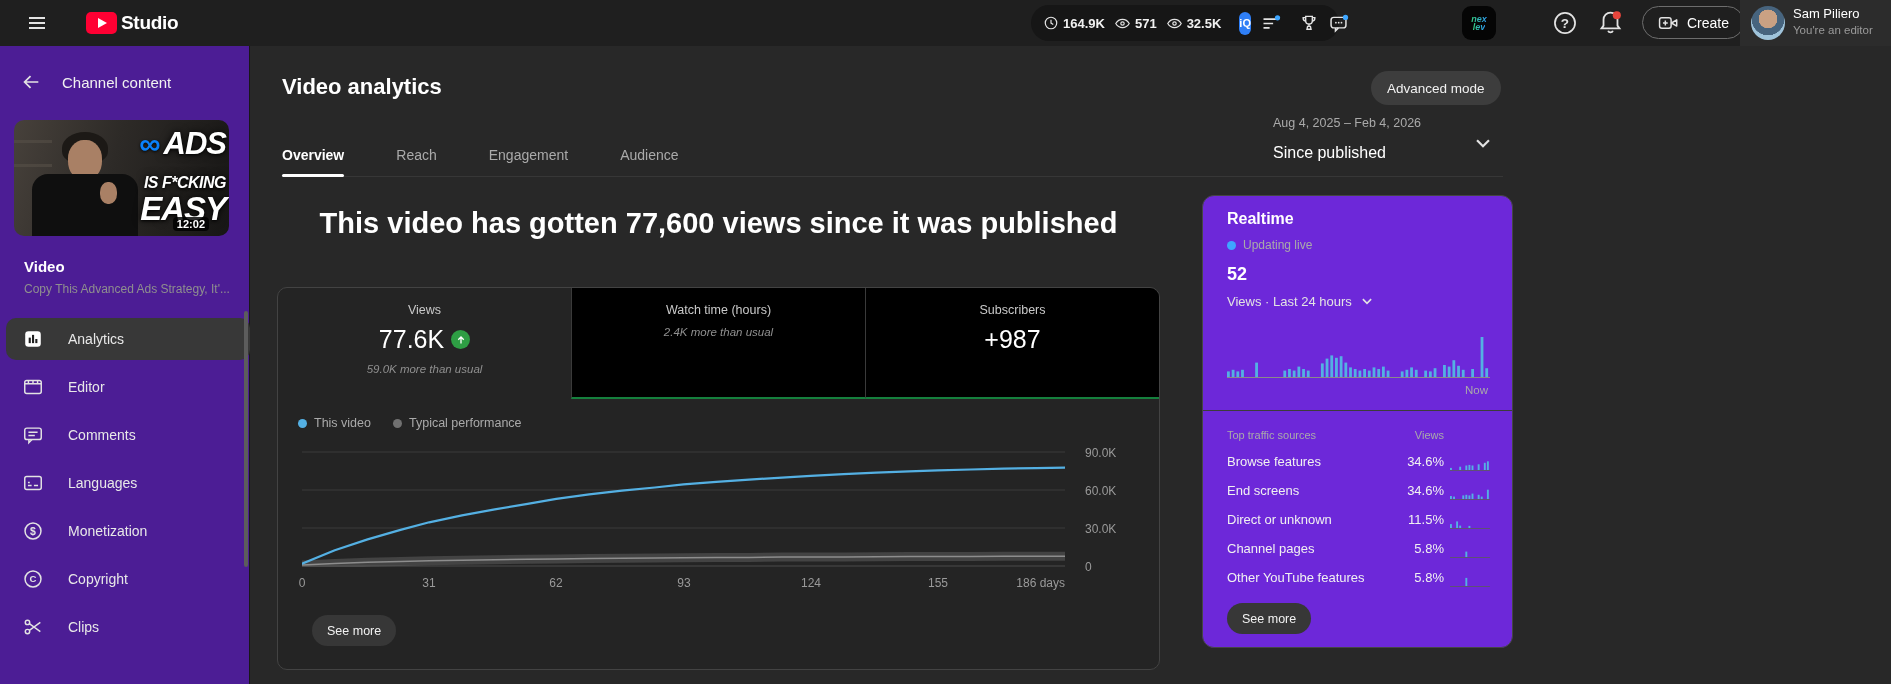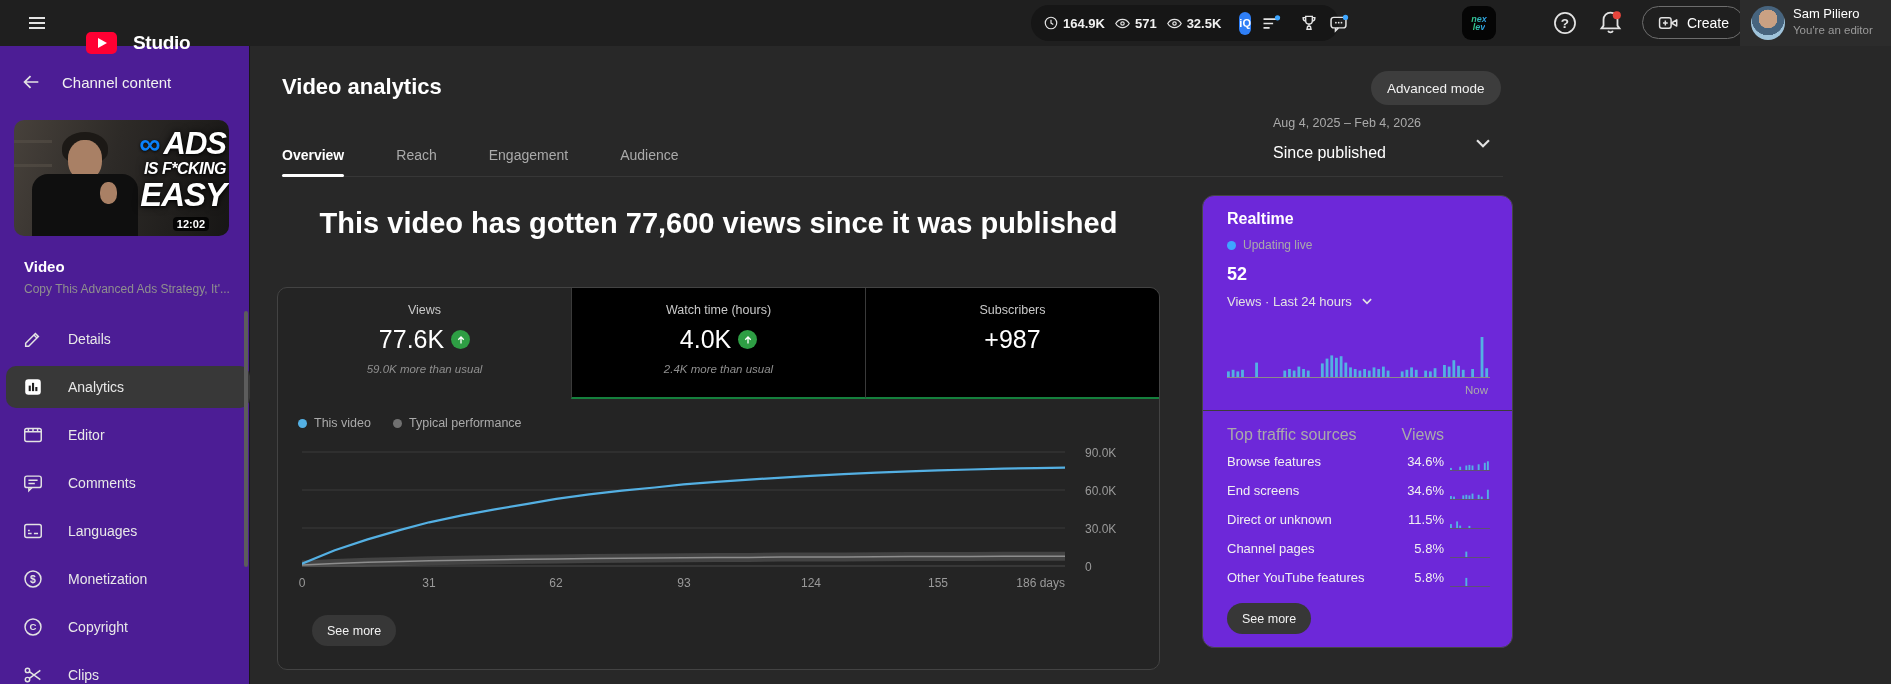--- a/index.html
+++ b/index.html
@@ -3,21 +3,21 @@
 <meta charset="utf-8">
 <style>
   html,body{margin:0;padding:0;}
   body{position:relative;width:1891px;height:684px;overflow:hidden;background:#282828;
        font-family:"Liberation Sans","DejaVu Sans",sans-serif;color:#fff;}
   svg{display:block;}
 
   
   #topbar{position:absolute;left:0;top:0;width:1891px;height:46px;background:#1f1f1f;z-index:30;}
   #hamburger{position:absolute;left:24px;top:11px;width:26px;height:24px;cursor:pointer;}
-  #logo{position:absolute;left:86px;top:12px;display:flex;align-items:center;gap:16px;cursor:pointer;margin-top:20px;}
+  #logo{position:absolute;left:86px;top:12px;display:flex;align-items:center;gap:4px;cursor:pointer;}
   #logo .play{width:31px;height:22px;background:#ff0033;border-radius:5px;position:relative;}
   #logo .play::after{content:"";position:absolute;left:12px;top:6px;border-left:9px solid #fff;
         border-top:5px solid transparent;border-bottom:5px solid transparent;}
   #logo .word{font-size:19px;font-weight:700;letter-spacing:-.3px;color:#fff;}
   #searchbox{position:absolute;left:570px;top:5px;width:450px;height:36px;background:#121212;
         border-radius:18px;display:flex;align-items:center;padding:0 16px;box-sizing:border-box;gap:10px;}
   #searchbox input{flex:1;background:transparent;border:none;outline:none;color:#ddd;font-size:14px;
         font-family:"Liberation Sans","DejaVu Sans",sans-serif;}
   #searchbox input::placeholder{color:#8a8a8a;}
   #statsbar{position:absolute;left:1031px;top:5px;width:308px;height:36px;background:#161616;
@@ -53,21 +53,21 @@
   .shelf{position:absolute;left:0;width:38px;height:3px;background:#565048;opacity:.6;}
   .t-hair{position:absolute;left:48px;top:12px;width:46px;height:32px;border-radius:50% 50% 40% 40%;background:#1c1916;}
   .t-face{position:absolute;left:54px;top:20px;width:34px;height:40px;border-radius:46%;background:#a98065;}
   .t-body{position:absolute;left:18px;top:54px;width:106px;height:70px;border-radius:16px 16px 0 0;background:#0f0f0f;}
   .t-hand{position:absolute;left:86px;top:62px;width:17px;height:22px;border-radius:45%;background:#a98065;}
   .t-text{position:absolute;right:3px;top:8px;text-align:right;line-height:1;
         text-shadow:0 1px 3px rgba(0,0,0,.9),0 0 8px rgba(0,0,0,.8);}
   .t-row1{display:flex;align-items:center;justify-content:flex-end;gap:3px;}
   .t-inf{color:#0a82fb;font-size:30px;font-weight:700;line-height:22px;text-shadow:0 1px 3px rgba(0,0,0,.9);}
   .t-l1{font-size:31px;font-weight:900;font-style:italic;letter-spacing:-1px;}
-  .t-l2{font-size:16px;font-weight:900;font-style:italic;margin-top:2px;letter-spacing:-.5px;}
+  .t-l2{font-size:16px;font-weight:900;font-style:italic;margin-top:16px;letter-spacing:-.5px;}
   .t-l3{font-size:33px;font-weight:900;font-style:italic;margin-top:1px;letter-spacing:-1px;}
   #duration{position:absolute;right:20px;bottom:5px;background:rgba(0,0,0,.82);border-radius:4px;
         padding:1px 4px;font-size:11px;font-weight:700;color:#fff;}
   #vid-label{position:absolute;left:24px;top:212px;font-size:15px;font-weight:700;color:#fff;}
   #vid-title{position:absolute;left:24px;top:236px;width:205px;font-size:12px;color:#8f8f8f;white-space:nowrap;overflow:hidden;}
   #menu{position:absolute;left:0;top:272px;width:250px;}
   .mitem{display:flex;align-items:center;height:42px;margin:0 0 6px 6px;border-radius:10px;cursor:pointer;color:#e8e8e8;}
   .mitem .micon{width:22px;height:22px;margin-left:16px;flex:none;}
   .mitem .mlabel{margin-left:24px;font-size:14px;}
   .mitem.active{background:#383838;}
@@ -115,21 +115,21 @@
         border-radius:12px;box-sizing:border-box;background:#6d28d9;}
   #rt-title{position:absolute;left:24px;top:14px;font-size:16px;font-weight:700;}
   #rt-status{position:absolute;left:24px;top:42px;display:flex;align-items:center;gap:7px;font-size:12px;color:#aaa;}
   #rt-live-dot{width:9px;height:9px;border-radius:50%;background:#3ea6ff;}
   #rt-count{position:absolute;left:24px;top:68px;font-size:18px;font-weight:700;}
   #rt-range{position:absolute;left:24px;top:96px;display:flex;align-items:center;gap:6px;font-size:13px;color:#e3e3e3;cursor:pointer;}
   #realtime-bars{position:absolute;left:24px;top:138px;}
   #rt-now{position:absolute;right:24px;top:188px;font-size:11.5px;color:#aaa;}
   #rt-divider{position:absolute;left:0;top:214px;width:100%;height:1px;background:#3c3c3c;}
   #rt-table{position:absolute;left:24px;top:227px;width:263px;}
-  .rt-hrow{display:flex;align-items:center;height:24px;font-size:16px;color:#aaa;}
+  .rt-hrow{display:flex;align-items:center;height:24px;font-size:11px;color:#aaa;}
   .rt-row{display:flex;align-items:center;height:29px;font-size:13px;color:#f1f1f1;cursor:pointer;}
   .rt-src{flex:1;white-space:nowrap;overflow:hidden;}
   .rt-pct{width:48px;text-align:right;}
   .rt-spark{width:40px;margin-left:6px;}
   .rt-hviews{width:48px;text-align:right;}
   .rt-hspacer{width:46px;}
   #rt-see-more{position:absolute;left:24px;top:407px;}
 </style>
 </head>
 <body>
@@ -248,28 +248,20 @@
       </div>
       <div class="t-l2">IS F*CKING</div>
       <div class="t-l3">EASY</div>
     </div>
     <span id="duration">12:02</span>
   </div>
   <div id="vid-label">Video</div>
   <div id="vid-title">Copy This Advanced Ads Strategy, It'...</div>
 
   <div id="menu">
-    <div class="mitem">
-      <span class="micon">
-        <svg width="22" height="22" viewBox="0 0 24 24">
-            <path d="M4 16.7L14.6 6.1l3.3 3.3L7.3 20H4v-3.3zM13 7.7l3.3 3.3" stroke="#e3e3e3" stroke-width="1.6" fill="none"></path>
-          </svg>
-      </span>
-      <span class="mlabel">Details</span>
-    </div>
     <div class="mitem active">
       <span class="micon">
         <svg width="22" height="22" viewBox="0 0 24 24">
             <rect x="3.5" y="3.5" width="17" height="17" rx="3.5" fill="#ffffff"></rect>
             <rect x="7.3" y="10.5" width="2.3" height="6" fill="#1f1f1f"></rect>
             <rect x="10.9" y="7.5" width="2.3" height="9" fill="#1f1f1f"></rect>
             <rect x="14.5" y="12" width="2.3" height="4.5" fill="#1f1f1f"></rect>
           </svg>
       </span>
       <span class="mlabel">Analytics</span>
@@ -365,28 +357,20 @@
         <span class="up-badge">
           <svg width="12" height="12" viewBox="0 0 24 24">
               <path d="M12 19V6M6.5 11.5L12 6l5.5 5.5" stroke="#fff" stroke-width="2.6" fill="none"></path>
             </svg>
         </span>
       </div>
       <div class="m-delta">59.0K more than usual</div>
     </div>
     <div class="metric-cell dim">
       <div class="m-label">Watch time (hours)</div>
-      <div class="m-value">
-        <span>4.0K</span>
-        <span class="up-badge">
-          <svg width="12" height="12" viewBox="0 0 24 24">
-              <path d="M12 19V6M6.5 11.5L12 6l5.5 5.5" stroke="#fff" stroke-width="2.6" fill="none"></path>
-            </svg>
-        </span>
-      </div>
       <div class="m-delta">2.4K more than usual</div>
     </div>
     <div class="metric-cell dim">
       <div class="m-label">Subscribers</div>
       <div class="m-value">
         <span>+987</span>
       </div>
     </div>
   </div>
 

